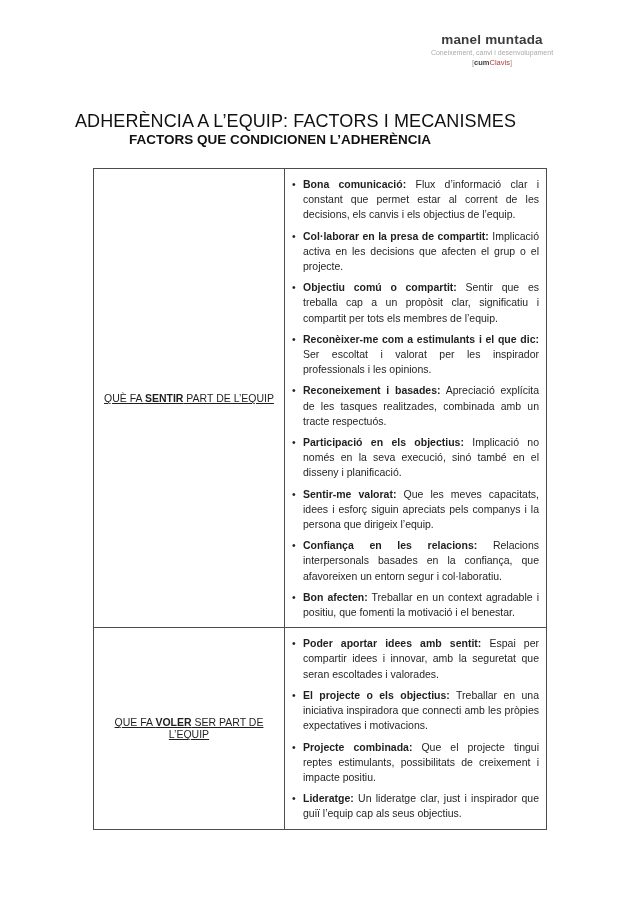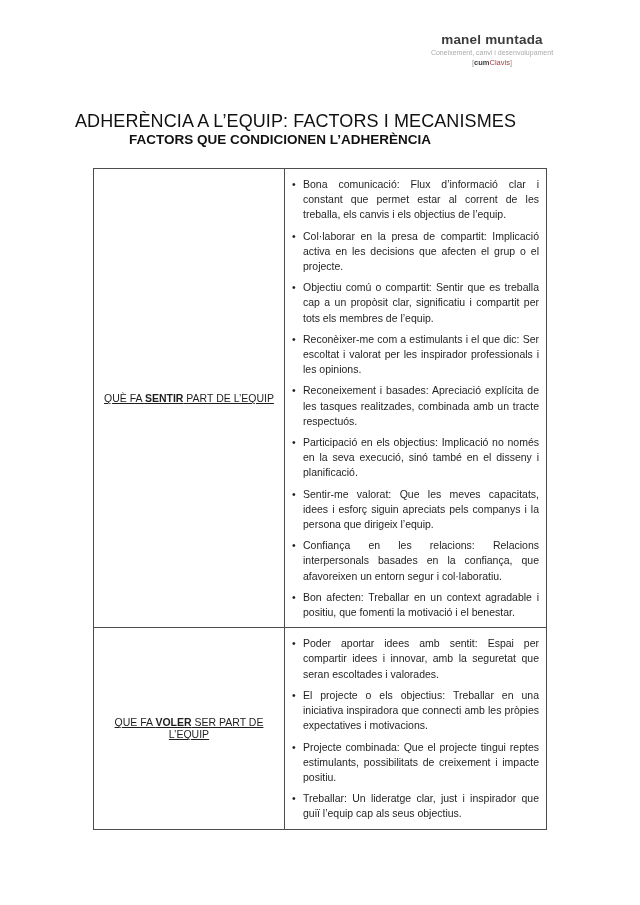--- a/index.html
+++ b/index.html
@@ -30,57 +30,57 @@
     font-size:10.5px; color:#1f1f1f; padding:4px;text-decoration:underline;
   }
   .content-cell { vertical-align:top; padding:8px 7px 1px 6px; }
   .row-tall .label-cell, .row-tall .content-cell { height:446px; }
   .row-short .label-cell, .row-short .content-cell { height:195px; }
   .item {
     position:relative; padding-left:12px; margin-bottom:6px;
     font-size:10.5px; line-height:15.2px; text-align:justify; color:#1f1f1f;
   }
   .bullet-dot { position:absolute; left:1px; top:0; font-size:10.5px; }
-  .term { font-weight:normal; }
+  .term { font-weight:bold; }
 </style>
 </head>
 <body>
 
 <div class="page">
 
   <div class="logo">
     <div class="logo-name">manel muntada</div>
     <div class="logo-tagline">Coneixement, canvi i desenvolupament</div>
     <div class="logo-brand"><span>[</span><span class="cum">cum</span><span class="clavis">Clavis</span><span>]</span></div>
   </div>
 
   <h1 class="title">ADHERÈNCIA A L’EQUIP: FACTORS I MECANISMES</h1>
   <h2 class="subtitle">FACTORS QUE CONDICIONEN L’ADHERÈNCIA</h2>
 
   <table class="factors">
     <tbody>
       <tr class="row-tall">
         <td class="label-cell"><span>QUÈ FA </span><b>SENTIR</b><span> PART DE L’EQUIP</span></td>
         <td class="content-cell">
-          <div class="item"><span class="bullet-dot">•</span><span class="term">Bona comunicació:</span> <span class="desc">Flux d’informació clar i constant que permet estar al corrent de les treballa, els canvis i els objectius de l’equip.</span></div>
+          <div class="item"><span class="bullet-dot">•</span><span class="term">Bona comunicació:</span> <span class="desc">Flux d’informació clar i constant que permet estar al corrent de les decisions, els canvis i els objectius de l’equip.</span></div>
           <div class="item"><span class="bullet-dot">•</span><span class="term">Col·laborar en la presa de compartit:</span> <span class="desc">Implicació activa en les decisions que afecten el grup o el projecte.</span></div>
           <div class="item"><span class="bullet-dot">•</span><span class="term">Objectiu comú o compartit:</span> <span class="desc">Sentir que es treballa cap a un propòsit clar, significatiu i compartit per tots els membres de l’equip.</span></div>
           <div class="item"><span class="bullet-dot">•</span><span class="term">Reconèixer-me com a estimulants i el que dic:</span> <span class="desc">Ser escoltat i valorat per les inspirador professionals i les opinions.</span></div>
           <div class="item"><span class="bullet-dot">•</span><span class="term">Reconeixement i basades:</span> <span class="desc">Apreciació explícita de les tasques realitzades, combinada amb un tracte respectuós.</span></div>
           <div class="item"><span class="bullet-dot">•</span><span class="term">Participació en els objectius:</span> <span class="desc">Implicació no només en la seva execució, sinó també en el disseny i planificació.</span></div>
           <div class="item"><span class="bullet-dot">•</span><span class="term">Sentir-me valorat:</span> <span class="desc">Que les meves capacitats, idees i esforç siguin apreciats pels companys i la persona que dirigeix l’equip.</span></div>
           <div class="item"><span class="bullet-dot">•</span><span class="term">Confiança en les relacions:</span> <span class="desc">Relacions interpersonals basades en la confiança, que afavoreixen un entorn segur i col·laboratiu.</span></div>
           <div class="item"><span class="bullet-dot">•</span><span class="term">Bon afecten:</span> <span class="desc">Treballar en un context agradable i positiu, que fomenti la motivació i el benestar.</span></div>
         </td>
       </tr>
       <tr class="row-short">
         <td class="label-cell"><span>QUE FA </span><b>VOLER</b><span> SER PART DE L’EQUIP</span></td>
         <td class="content-cell">
           <div class="item"><span class="bullet-dot">•</span><span class="term">Poder aportar idees amb sentit:</span> <span class="desc">Espai per compartir idees i innovar, amb la seguretat que seran escoltades i valorades.</span></div>
           <div class="item"><span class="bullet-dot">•</span><span class="term">El projecte o els objectius:</span> <span class="desc">Treballar en una iniciativa inspiradora que connecti amb les pròpies expectatives i motivacions.</span></div>
           <div class="item"><span class="bullet-dot">•</span><span class="term">Projecte combinada:</span> <span class="desc">Que el projecte tingui reptes estimulants, possibilitats de creixement i impacte positiu.</span></div>
-          <div class="item"><span class="bullet-dot">•</span><span class="term">Treballar:</span> <span class="desc">Un lideratge clar, just i inspirador que guiï l’equip cap als seus objectius.</span></div>
+          <div class="item"><span class="bullet-dot">•</span><span class="term">Lideratge:</span> <span class="desc">Un lideratge clar, just i inspirador que guiï l’equip cap als seus objectius.</span></div>
         </td>
       </tr>
     </tbody>
   </table>
 
 </div>
 
 </body></html>

